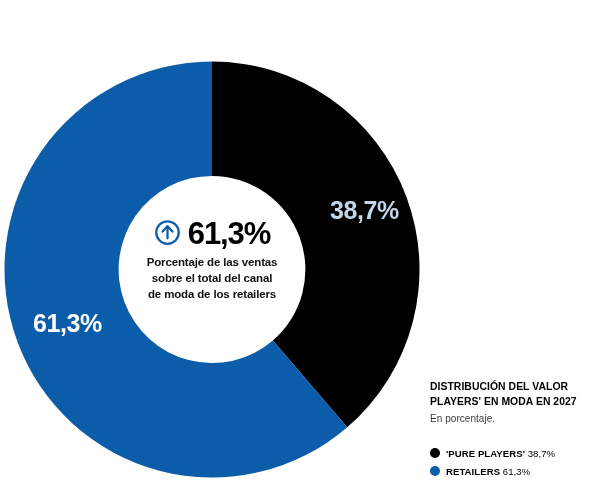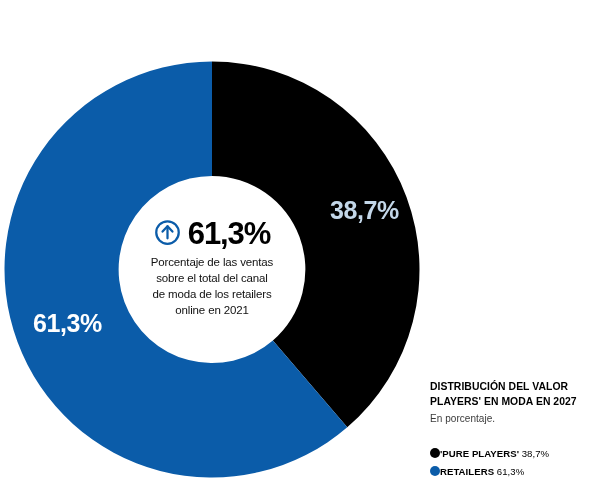--- a/index.html
+++ b/index.html
@@ -47,21 +47,21 @@
     font-weight:bold;
     color:#000;
     letter-spacing:-1.1px;
     line-height:1;
     position:relative;
     top:1px;
   }
   .center-caption{
     margin-top:6px;
     font-size:11.5px;
-    font-weight:normal;
+    font-weight:bold;
     color:#111;
     line-height:1.38;
     letter-spacing:-0.15px;
   }
   .center-caption div{white-space:nowrap;}
 
   
   .right-panel{position:absolute;left:430px;top:361px;width:160px;}
   .panel-title{
     font-size:10.4px;
@@ -76,21 +76,21 @@
     margin-top:3px;
     font-size:10px;
     font-weight:normal;
     color:#3a3a3a;
     letter-spacing:0.05px;
   }
   .legend{margin-top:22px;}
   .legend-row{
     display:flex;
     align-items:center;
-    gap:0;
+    gap:6px;
     height:15px;
     margin-bottom:3px;
   }
   .legend-dot{
     width:10px;height:10px;border-radius:50%;
     flex:0 0 auto;
     display:block;
   }
   .legend-text{
     font-size:9.6px;
@@ -125,21 +125,20 @@
         <circle cx="12" cy="12" r="10" fill="none" stroke="#0b5ca9" stroke-width="2"></circle>
         <line x1="12" y1="17.2" x2="12" y2="6.6" stroke="#0b5ca9" stroke-width="2" stroke-linecap="round"></line>
         <polyline points="7.6,11.2 12,6.5 16.4,11.2" fill="none" stroke="#0b5ca9" stroke-width="2" stroke-linecap="round" stroke-linejoin="round"></polyline>
       </svg>
       <span class="center-value">61,3%</span>
     </div>
     <div class="center-caption">
       <div>Porcentaje de las ventas</div>
       <div>sobre el total del canal</div>
       <div>de moda de los retailers</div>
-      <div>online en 2021</div>
     </div>
   </div>
 
   <div class="right-panel">
     <div class="panel-title">
       <div>DISTRIBUCIÓN DEL VALOR</div>
       <div>PLAYERS' EN MODA EN 2027</div>
     </div>
     <div class="panel-sub">En porcentaje.</div>
 

